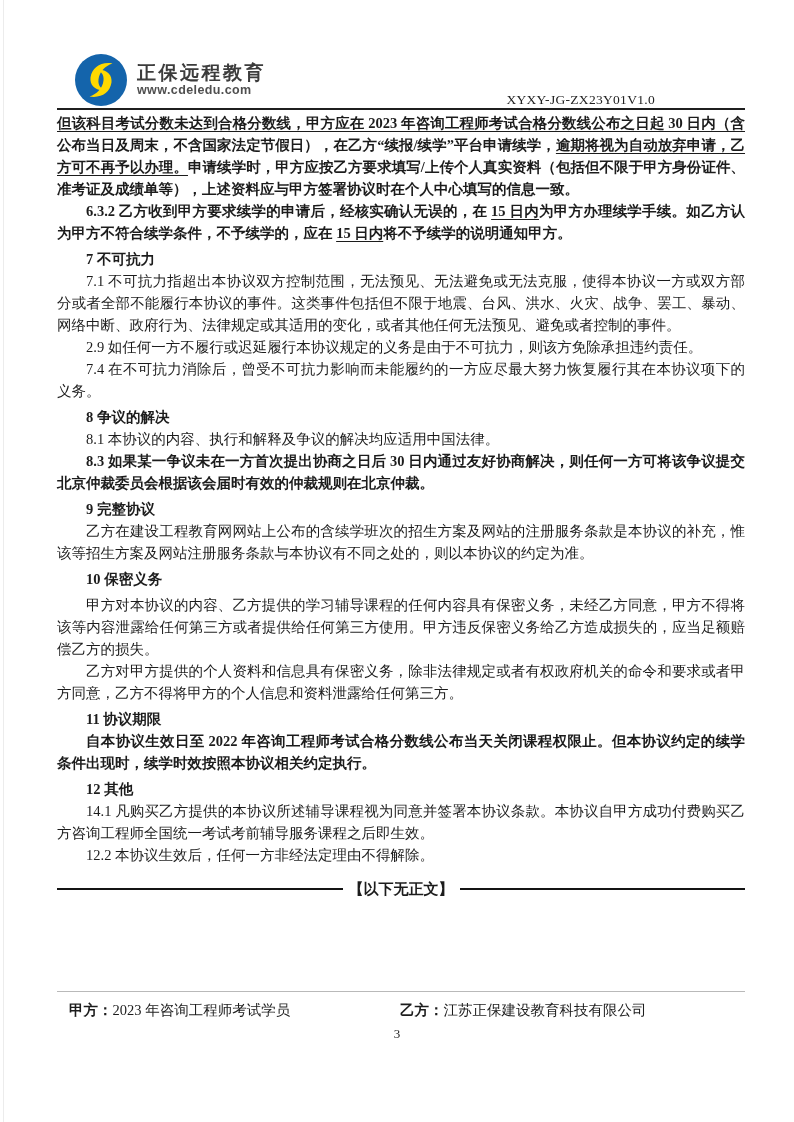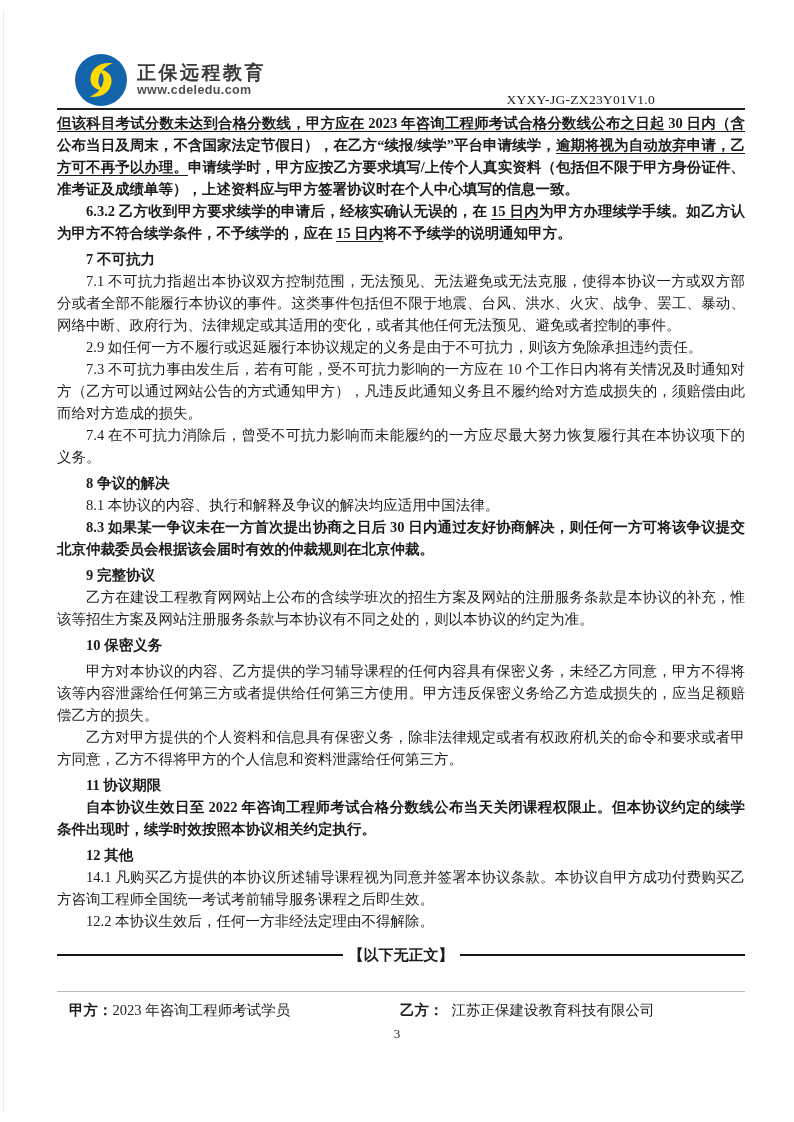--- a/index.html
+++ b/index.html
@@ -1,18 +1,18 @@
 <!DOCTYPE html>
 <html><head>
 <meta charset="utf-8">
 <style>
   html,body{margin:0;padding:0;background:#ffffff;}
   .page{
     position:relative;width:794px;height:1122px;background:#ffffff;overflow:hidden;
-    font-family:"Liberation Serif","DejaVu Serif",serif;color:#1c1c1c;border-radius:22px;
+    font-family:"Liberation Serif","DejaVu Serif",serif;color:#1c1c1c;
   }
   .edge-line{position:absolute;left:3px;top:0;bottom:0;width:1px;background:#ececec;}
 
   
   .header{position:absolute;left:57px;right:49px;top:50px;height:58px;}
   .logo{position:absolute;left:18px;top:4px;display:flex;align-items:flex-start;gap:10px;}
   .logo svg{display:block;}
   .brand{margin-top:8px;font-family:"Liberation Sans","DejaVu Sans",sans-serif;}
   .brand-name{font-size:19px;font-weight:700;color:#3c3c3c;letter-spacing:2.5px;line-height:21px;}
   .brand-url{font-size:12.5px;font-weight:700;color:#4f4f4f;line-height:15px;letter-spacing:.4px;}
@@ -34,21 +34,21 @@
   .end-marker{display:flex;align-items:center;margin-top:12px;font-weight:700;font-size:15px;}
   .end-marker .line{flex:1;height:2px;background:#141414;}
   .end-marker .end-text{padding:0 6px;white-space:nowrap;}
 
   
   .foot-rule{position:absolute;left:57px;right:49px;top:991px;height:1px;background:#b9b9b9;}
   .parties{position:absolute;left:57px;right:49px;top:1001px;height:20px;font-size:14.5px;}
   .party-a{position:absolute;left:12px;top:0;}
   .party-b{position:absolute;left:343px;top:0;}
   .party-label{font-weight:700;}
-  .party-b .party-value{margin-left:8px;}
+  .party-b .party-value{}
   .page-num{position:absolute;left:0;right:0;top:1026px;text-align:center;font-size:13px;color:#222;}
 </style>
 </head>
 <body>
 
 <div class="page">
   <div class="edge-line"></div>
 
   <header class="header">
     <div class="logo">
@@ -67,21 +67,20 @@
   <div class="rule"></div>
 
   <main class="content">
     <p class="p flush bold"><span class="u">但该科目考试分数未达到合格分数线，甲方应在 2023 年咨询工程师考试合格分数线公布之日起 30 日内（含</span><span>公布当日及周末，不含国家法定节假日），在乙方“续报/续学”平台申请续学，</span><span class="u">逾期将视为自动放弃申请，乙方可不再予以办理。</span><span>申请续学时，甲方应按乙方要求填写/上传个人真实资料（包括但不限于甲方身份证件、准考证及成绩单等），上述资料应与甲方签署协议时在个人中心填写的信息一致。</span></p>
 
     <p class="p bold"><span>6.3.2 乙方收到甲方要求续学的申请后，经核实确认无误的，在 </span><span class="u">15 日内</span><span>为甲方办理续学手续。如乙方认为甲方不符合续学条件，不予续学的，应在 </span><span class="u">15 日内</span><span>将不予续学的说明通知甲方。</span></p>
 
     <p class="p heading">7 不可抗力</p>
     <p class="p">7.1 不可抗力指超出本协议双方控制范围，无法预见、无法避免或无法克服，使得本协议一方或双方部分或者全部不能履行本协议的事件。这类事件包括但不限于地震、台风、洪水、火灾、战争、罢工、暴动、网络中断、政府行为、法律规定或其适用的变化，或者其他任何无法预见、避免或者控制的事件。</p>
     <p class="p">2.9 如任何一方不履行或迟延履行本协议规定的义务是由于不可抗力，则该方免除承担违约责任。</p>
-    <p class="p">7.3 不可抗力事由发生后，若有可能，受不可抗力影响的一方应在 10 个工作日内将有关情况及时通知对方（乙方可以通过网站公告的方式通知甲方），凡违反此通知义务且不履约给对方造成损失的，须赔偿由此而给对方造成的损失。</p>
     <p class="p">7.4 在不可抗力消除后，曾受不可抗力影响而未能履约的一方应尽最大努力恢复履行其在本协议项下的义务。</p>
 
     <p class="p heading">8 争议的解决</p>
     <p class="p">8.1 本协议的内容、执行和解释及争议的解决均应适用中国法律。</p>
     <p class="p bold">8.3 如果某一争议未在一方首次提出协商之日后 30 日内通过友好协商解决，则任何一方可将该争议提交北京仲裁委员会根据该会届时有效的仲裁规则在北京仲裁。</p>
 
     <p class="p heading">9 完整协议</p>
     <p class="p">乙方在建设工程教育网网站上公布的含续学班次的招生方案及网站的注册服务条款是本协议的补充，惟该等招生方案及网站注册服务条款与本协议有不同之处的，则以本协议的约定为准。</p>
 
     <p class="p heading">10 保密义务</p>

